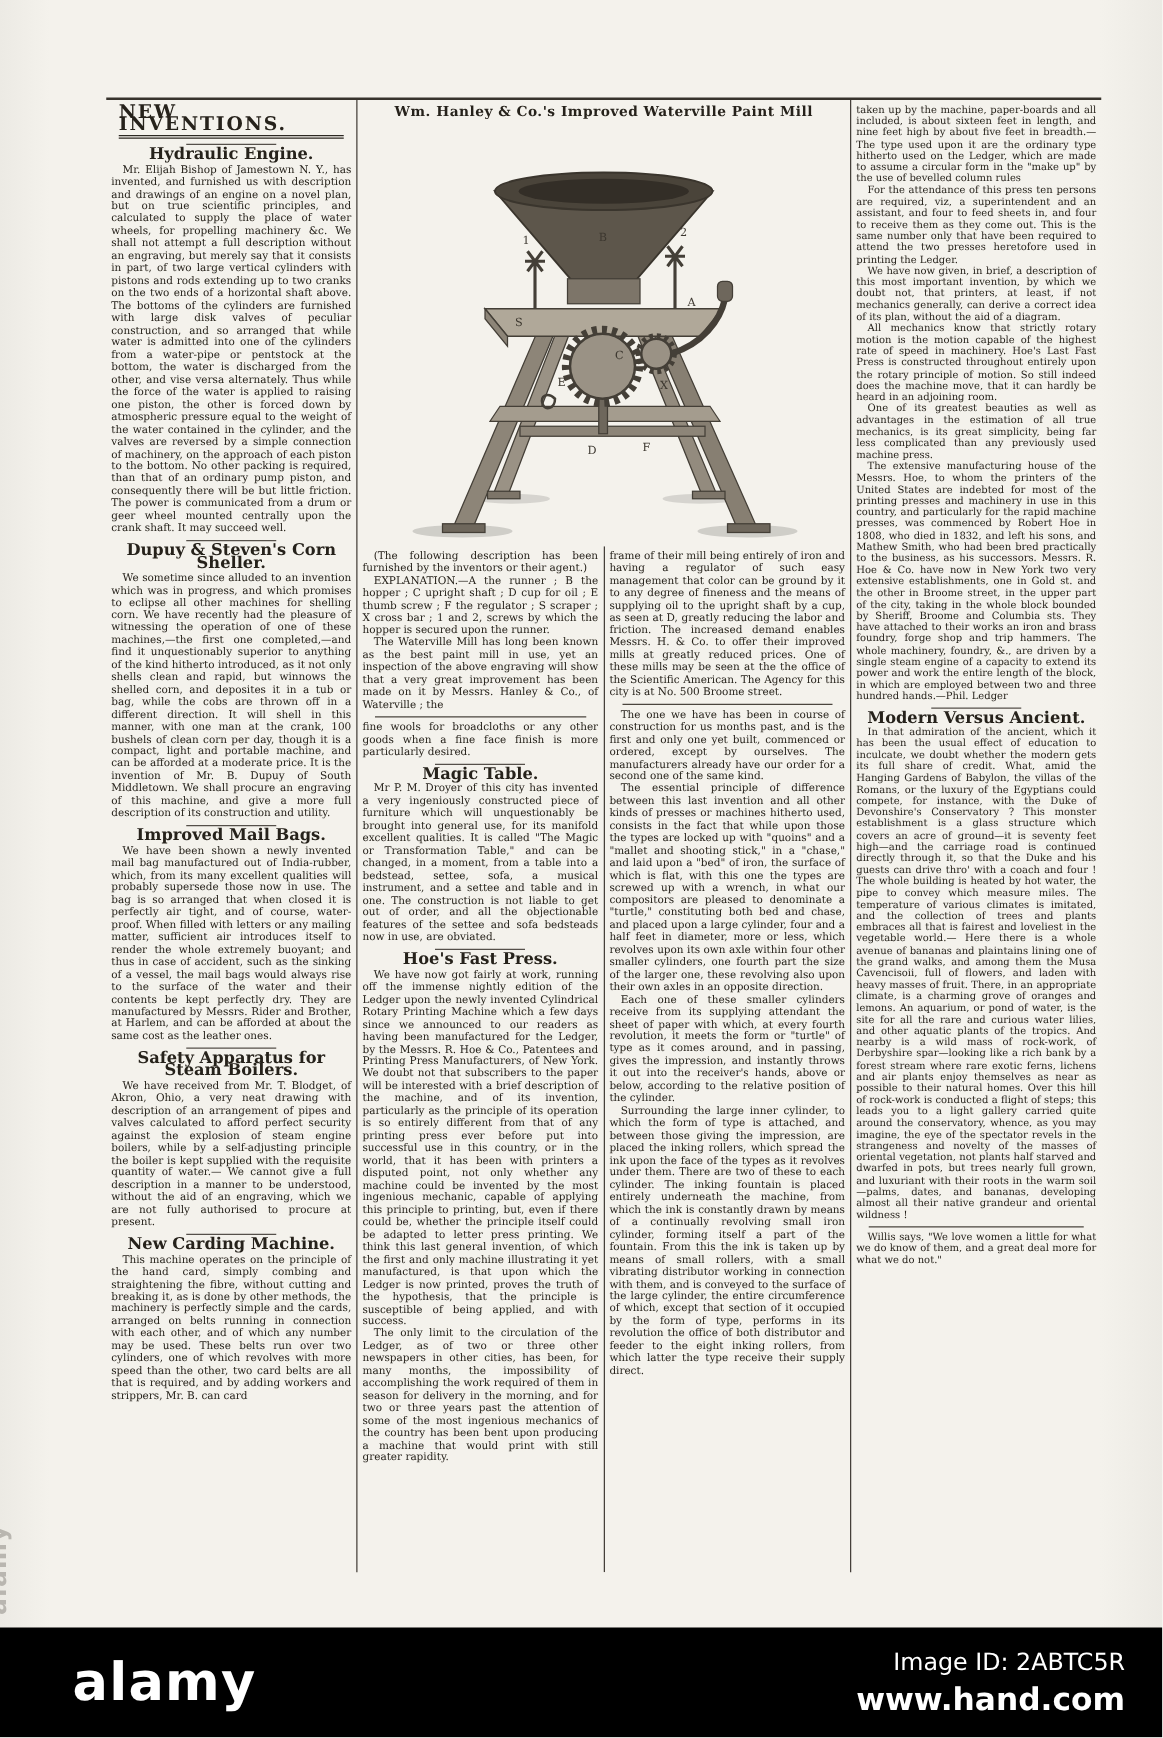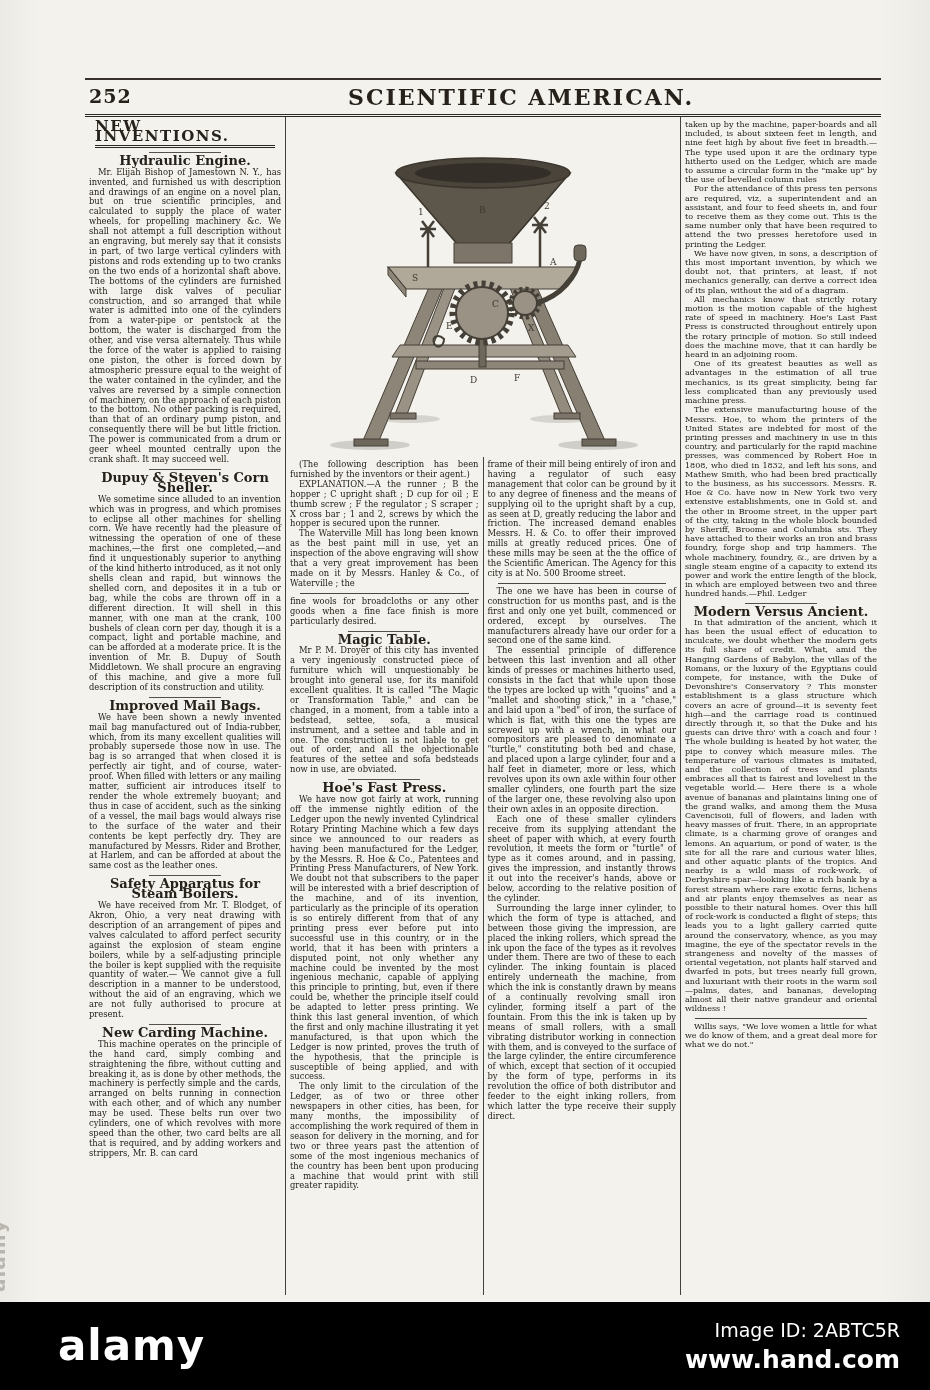--- a/index.html
+++ b/index.html
@@ -48,42 +48,39 @@
   .alamy-id{font-size:19px;font-weight:400;margin-bottom:4px;}
   .alamy-url{font-size:25px;font-weight:bold;}
 </style>
 </head>
 <body>
 
 <div class="stage">
   <div class="sheet">
     <div class="content">
 
-      <div class="masthead">
-        <span class="pageno">252</span>
-        <span class="mast-title">SCIENTIFIC AMERICAN.</span>
-      </div>
 
       <div class="cols">
         <div class="col">
             <div class="blk-section">NEW INVENTIONS.</div>
             <div class="blk-head">Hydraulic Engine.</div>
             <div class="blk-para">Mr. Elijah Bishop of Jamestown N. Y., has invented, and furnished us with description and drawings of an engine on a novel plan, but on true scientific principles, and calculated to supply the place of water wheels, for propelling machinery &amp;c. We shall not attempt a full description without an engraving, but merely say that it consists in part, of two large vertical cylinders with pistons and rods extending up to two cranks on the two ends of a horizontal shaft above. The bottoms of the cylinders are furnished with large disk valves of peculiar construction, and so arranged that while water is admitted into one of the cylinders from a water-pipe or pentstock at the bottom, the water is discharged from the other, and vise versa alternately. Thus while the force of the water is applied to raising one piston, the other is forced down by atmospheric pressure equal to the weight of the water contained in the cylinder, and the valves are reversed by a simple connection of machinery, on the approach of each piston to the bottom. No other packing is required, than that of an ordinary pump piston, and consequently there will be but little friction. The power is communicated from a drum or geer wheel mounted centrally upon the crank shaft. It may succeed well.</div>
             <div class="blk-head">Dupuy &amp; Steven's Corn Sheller.</div>
             <div class="blk-para">We sometime since alluded to an invention which was in progress, and which promises to eclipse all other machines for shelling corn. We have recently had the pleasure of witnessing the operation of one of these machines,—the first one completed,—and find it unquestionably superior to anything of the kind hitherto introduced, as it not only shells clean and rapid, but winnows the shelled corn, and deposites it in a tub or bag, while the cobs are thrown off in a different direction. It will shell in this manner, with one man at the crank, 100 bushels of clean corn per day, though it is a compact, light and portable machine, and can be afforded at a moderate price. It is the invention of Mr. B. Dupuy of South Middletown. We shall procure an engraving of this machine, and give a more full description of its construction and utility.</div>
             <div class="blk-head">Improved Mail Bags.</div>
             <div class="blk-para">We have been shown a newly invented mail bag manufactured out of India-rubber, which, from its many excellent qualities will probably supersede those now in use. The bag is so arranged that when closed it is perfectly air tight, and of course, water-proof. When filled with letters or any mailing matter, sufficient air introduces itself to render the whole extremely buoyant; and thus in case of accident, such as the sinking of a vessel, the mail bags would always rise to the surface of the water and their contents be kept perfectly dry. They are manufactured by Messrs. Rider and Brother, at Harlem, and can be afforded at about the same cost as the leather ones.</div>
             <div class="blk-head">Safety Apparatus for Steam Boilers.</div>
             <div class="blk-para">We have received from Mr. T. Blodget, of Akron, Ohio, a very neat drawing with description of an arrangement of pipes and valves calculated to afford perfect security against the explosion of steam engine boilers, while by a self-adjusting principle the boiler is kept supplied with the requisite quantity of water.— We cannot give a full description in a manner to be understood, without the aid of an engraving, which we are not fully authorised to procure at present.</div>
             <div class="blk-head">New Carding Machine.</div>
             <div class="blk-para">This machine operates on the principle of the hand card, simply combing and straightening the fibre, without cutting and breaking it, as is done by other methods, the machinery is perfectly simple and the cards, arranged on belts running in connection with each other, and of which any number may be used. These belts run over two cylinders, one of which revolves with more speed than the other, two card belts are all that is required, and by adding workers and strippers, Mr. B. can card</div>
           </div>
         <div class="vrule"></div>
 
         <div class="midwrap">
+          <div class="figtitle">Wm. Hanley &amp; Co.'s Improved Waterville Paint Mill</div>
 
           <svg class="engraving" width="382" height="340" viewBox="0 0 382 340">
 
             <ellipse cx="78" cy="328" rx="40" ry="5" fill="#000" opacity="0.15"></ellipse>
             <ellipse cx="306" cy="328" rx="40" ry="5" fill="#000" opacity="0.15"></ellipse>
             <ellipse cx="118" cy="302" rx="30" ry="4" fill="#000" opacity="0.12"></ellipse>
             <ellipse cx="268" cy="302" rx="30" ry="4" fill="#000" opacity="0.12"></ellipse>
 
             <polygon points="138,168 152,168 86,326 70,326" fill="#8d8578" stroke="#443f37" stroke-width="1"></polygon>
             <polygon points="244,168 230,168 298,326 314,326" fill="#877f72" stroke="#443f37" stroke-width="1"></polygon>
@@ -154,21 +151,21 @@
                 <div class="blk-para">Each one of these smaller cylinders receive from its supplying attendant the sheet of paper with which, at every fourth revolution, it meets the form or "turtle" of type as it comes around, and in passing, gives the impression, and instantly throws it out into the receiver's hands, above or below, according to the relative position of the cylinder.</div>
                 <div class="blk-para">Surrounding the large inner cylinder, to which the form of type is attached, and between those giving the impression, are placed the inking rollers, which spread the ink upon the face of the types as it revolves under them. There are two of these to each cylinder. The inking fountain is placed entirely underneath the machine, from which the ink is constantly drawn by means of a continually revolving small iron cylinder, forming itself a part of the fountain. From this the ink is taken up by means of small rollers, with a small vibrating distributor working in connection with them, and is conveyed to the surface of the large cylinder, the entire circumference of which, except that section of it occupied by the form of type, performs in its revolution the office of both distributor and feeder to the eight inking rollers, from which latter the type receive their supply direct.</div>
               </div>
           </div>
         </div>
 
         <div class="vrule"></div>
         <div class="col col-tight">
             <div class="blk-noind">taken up by the machine, paper-boards and all included, is about sixteen feet in length, and nine feet high by about five feet in breadth.— The type used upon it are the ordinary type hitherto used on the Ledger, which are made to assume a circular form in the "make up" by the use of bevelled column rules</div>
             <div class="blk-para">For the attendance of this press ten persons are required, viz, a superintendent and an assistant, and four to feed sheets in, and four to receive them as they come out. This is the same number only that have been required to attend the two presses heretofore used in printing the Ledger.</div>
-            <div class="blk-para">We have now given, in sons, a description of this most important invention, by which we doubt not, that printers, at least, if not mechanics generally, can derive a correct idea of its plan, without the aid of a diagram.</div>
+            <div class="blk-para">We have now given, in brief, a description of this most important invention, by which we doubt not, that printers, at least, if not mechanics generally, can derive a correct idea of its plan, without the aid of a diagram.</div>
             <div class="blk-para">All mechanics know that strictly rotary motion is the motion capable of the highest rate of speed in machinery. Hoe's Last Fast Press is constructed throughout entirely upon the rotary principle of motion. So still indeed does the machine move, that it can hardly be heard in an adjoining room.</div>
             <div class="blk-para">One of its greatest beauties as well as advantages in the estimation of all true mechanics, is its great simplicity, being far less complicated than any previously used machine press.</div>
             <div class="blk-para">The extensive manufacturing house of the Messrs. Hoe, to whom the printers of the United States are indebted for most of the printing presses and machinery in use in this country, and particularly for the rapid machine presses, was commenced by Robert Hoe in 1808, who died in 1832, and left his sons, and Mathew Smith, who had been bred practically to the business, as his successors. Messrs. R. Hoe &amp; Co. have now in New York two very extensive establishments, one in Gold st. and the other in Broome street, in the upper part of the city, taking in the whole block bounded by Sheriff, Broome and Columbia sts. They have attached to their works an iron and brass foundry, forge shop and trip hammers. The whole machinery, foundry, &amp;., are driven by a single steam engine of a capacity to extend its power and work the entire length of the block, in which are employed between two and three hundred hands.—Phil. Ledger</div>
             <div class="blk-head">Modern Versus Ancient.</div>
             <div class="blk-para">In that admiration of the ancient, which it has been the usual effect of education to inculcate, we doubt whether the modern gets its full share of credit. What, amid the Hanging Gardens of Babylon, the villas of the Romans, or the luxury of the Egyptians could compete, for instance, with the Duke of Devonshire's Conservatory ? This monster establishment is a glass structure which covers an acre of ground—it is seventy feet high—and the carriage road is continued directly through it, so that the Duke and his guests can drive thro' with a coach and four ! The whole building is heated by hot water, the pipe to convey which measure miles. The temperature of various climates is imitated, and the collection of trees and plants embraces all that is fairest and loveliest in the vegetable world.— Here there is a whole avenue of bananas and plaintains lining one of the grand walks, and among them the Musa Cavencisoii, full of flowers, and laden with heavy masses of fruit. There, in an appropriate climate, is a charming grove of oranges and lemons. An aquarium, or pond of water, is the site for all the rare and curious water lilies, and other aquatic plants of the tropics. And nearby is a wild mass of rock-work, of Derbyshire spar—looking like a rich bank by a forest stream where rare exotic ferns, lichens and air plants enjoy themselves as near as possible to their natural homes. Over this hill of rock-work is conducted a flight of steps; this leads you to a light gallery carried quite around the conservatory, whence, as you may imagine, the eye of the spectator revels in the strangeness and novelty of the masses of oriental vegetation, not plants half starved and dwarfed in pots, but trees nearly full grown, and luxuriant with their roots in the warm soil—palms, dates, and bananas, developing almost all their native grandeur and oriental wildness !</div>
             <div class="h-rule"></div>
             <div class="blk-para">Willis says, "We love women a little for what we do know of them, and a great deal more for what we do not."</div>
           </div>
       </div>
     </div>

